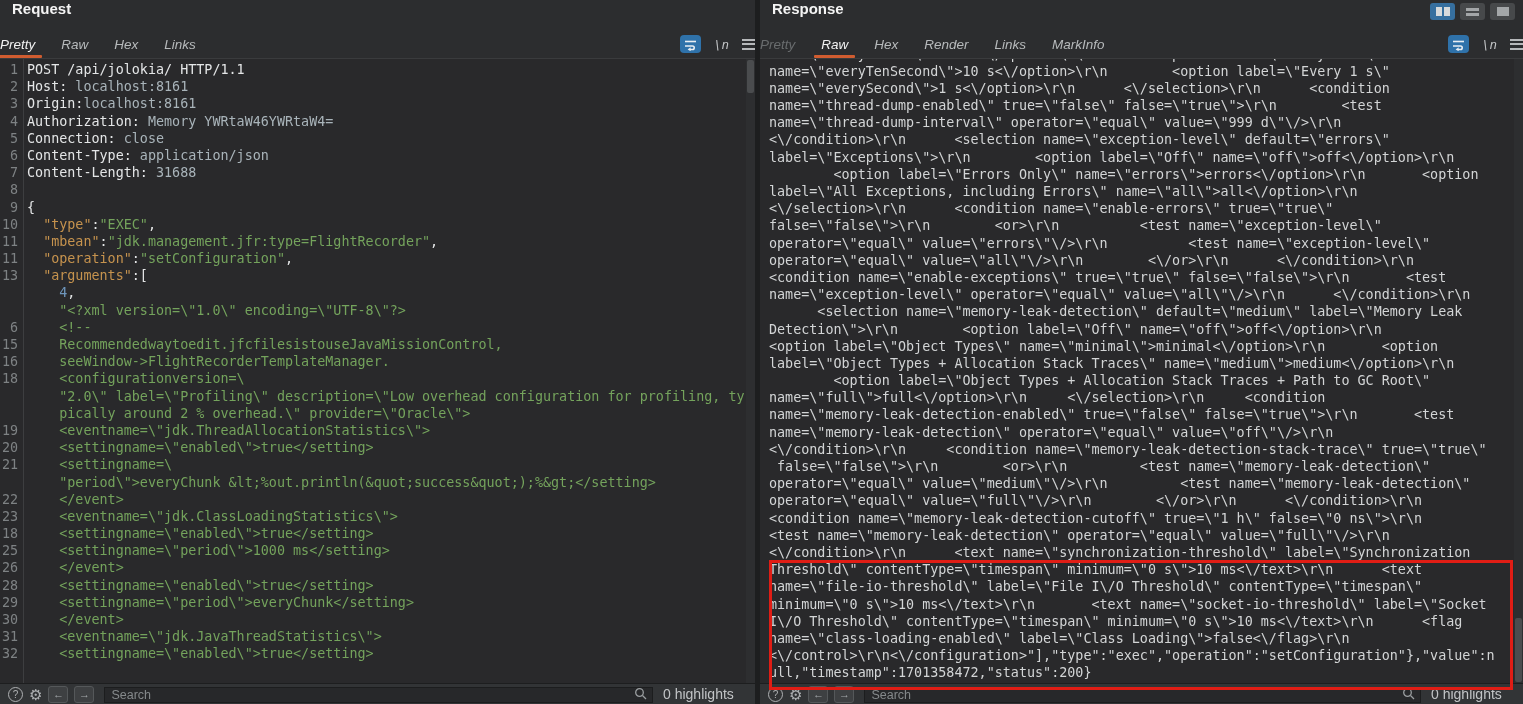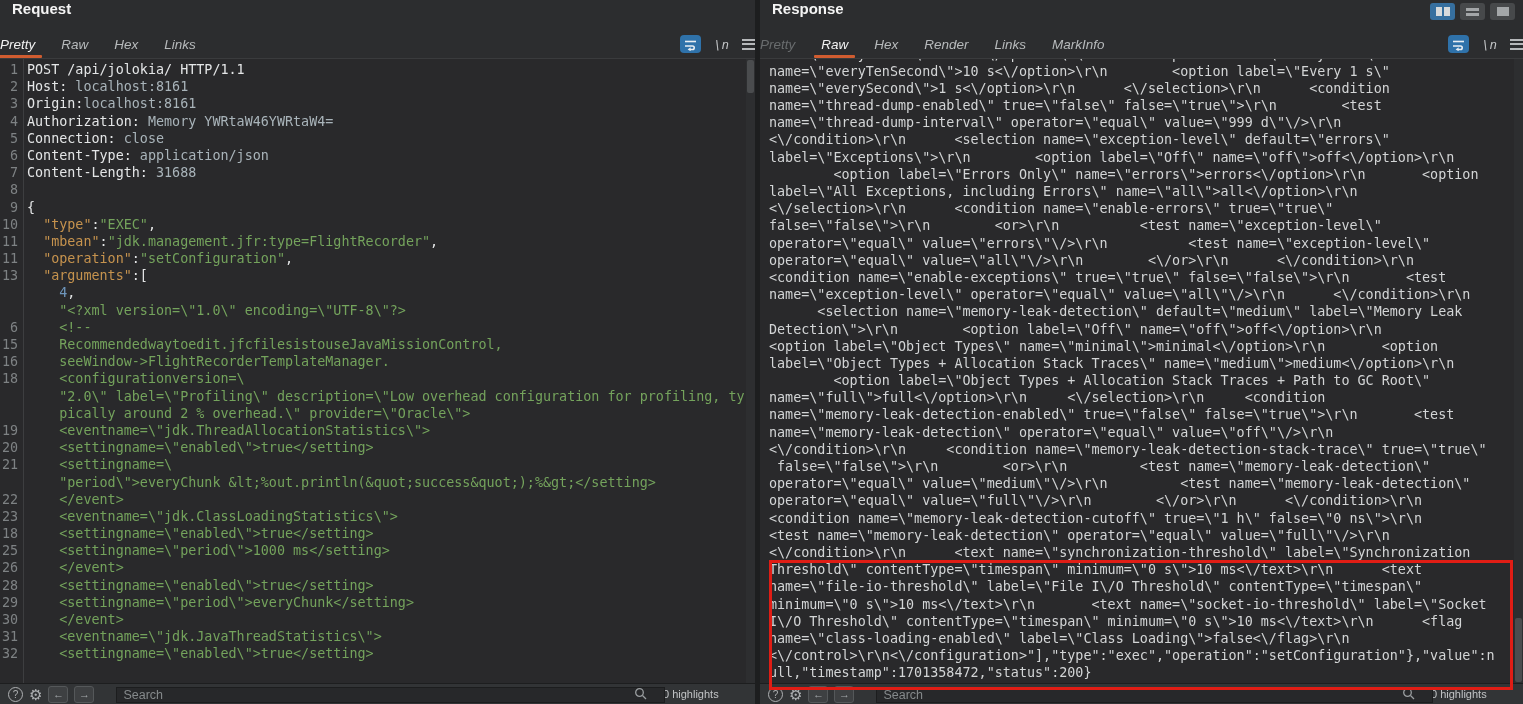--- a/index.html
+++ b/index.html
@@ -47,24 +47,24 @@
 
   .searchbar{height:20px;background:#323436;border-top:1px solid #1d1e1f;display:flex;align-items:center;
     padding:0 8px;gap:6px;}
   .help-icon{width:13px;height:13px;border:1px solid #aeb0b2;border-radius:50%;color:#aeb0b2;
     font-size:10px;display:flex;align-items:center;justify-content:center;flex:none;}
   .gear-icon{color:#aeb0b2;font-size:15px;line-height:15px;flex:none;}
   .nav-btn{width:18px;height:15px;background:#3e4042;border:1px solid #55585a;border-radius:3px;
     color:#a6aaac;font-size:11px;display:flex;align-items:center;justify-content:center;flex:none;}
   .search-field{position:relative;flex:1;margin:0 4px;}
   .search-field input{width:100%;box-sizing:border-box;height:16px;background:#27282a;border:1px solid #1c1d1e;
-    color:#c8cacb;font-size:12.5px;font-family:"Liberation Sans",sans-serif;padding:0 22px 0 6px;outline:none;margin-left:12px;}
+    color:#c8cacb;font-size:12.5px;font-family:"Liberation Sans",sans-serif;padding:0 22px 0 6px;outline:none;}
   .search-field input::placeholder{color:#85898b;}
   .mag-icon{position:absolute;right:6px;top:2px;}
-  .highlights{white-space:nowrap;color:#c2c4c6;font-size:11px;width:84px;flex:none;}
+  .highlights{white-space:nowrap;color:#c2c4c6;font-size:14px;width:84px;flex:none;}
 
   .layout-btns{position:absolute;top:3px;right:8px;display:flex;gap:5px;}
   .layout-btn{width:25px;height:17px;border-radius:3px;background:#47494b;display:flex;align-items:center;justify-content:center;gap:2px;}
   .layout-btn.active{background:#366f9f;}
   .col-bar{width:6px;height:9px;background:#d7dadc;}
   .row-bars{display:flex;flex-direction:column;gap:2px;}
   .row-bars i{display:block;width:13px;height:3px;background:#a3a6a8;}
   .single-sq{width:12px;height:9px;background:#a3a6a8;}
 
   .red-box{position:absolute;left:9px;top:560px;width:744px;height:130px;border:3px solid #e01d15;

